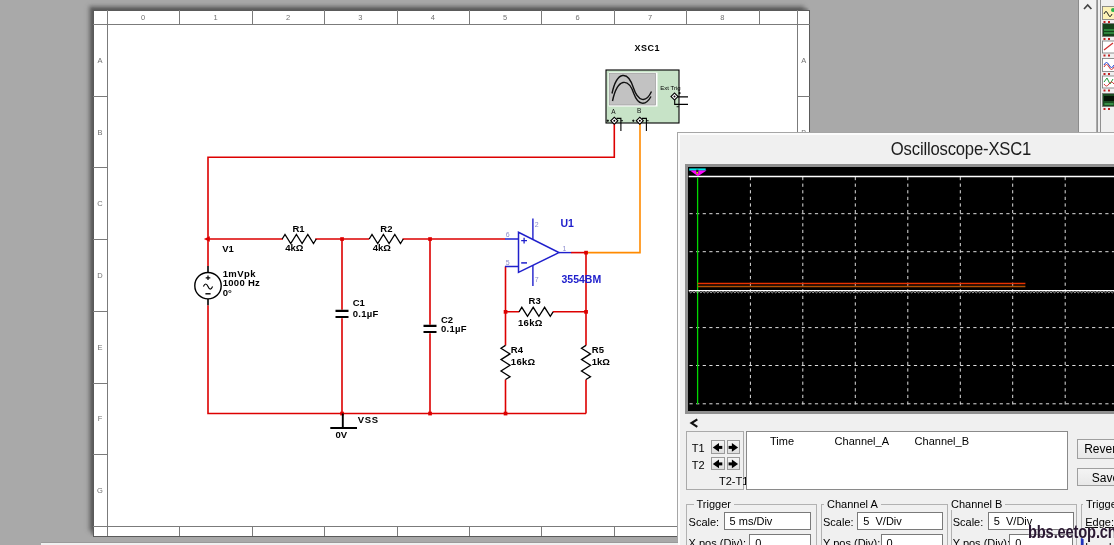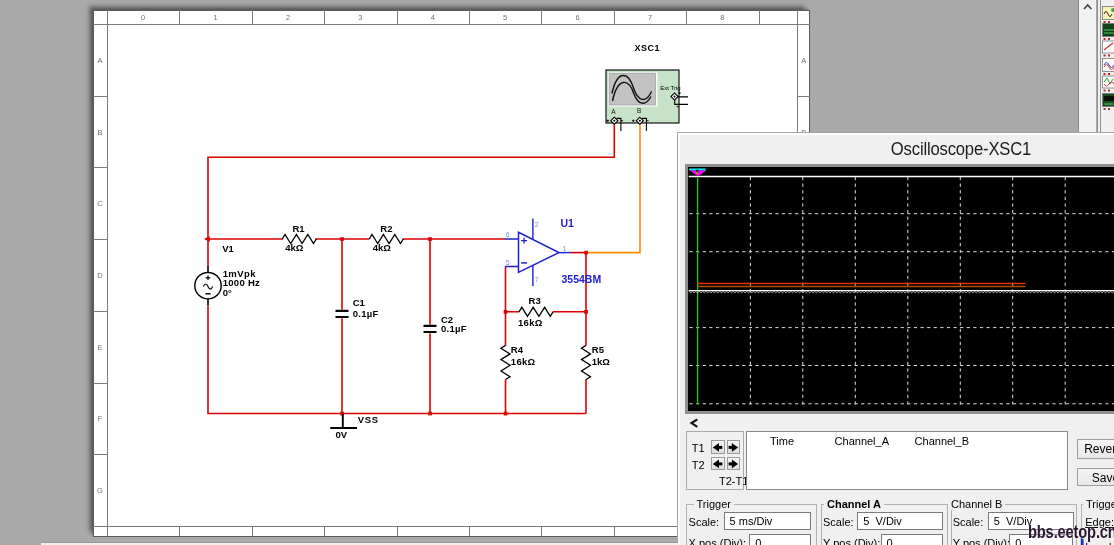--- a/index.html
+++ b/index.html
@@ -333,21 +333,21 @@
   <div class="lbl11" style="left:264.8px;top:303.3px;transform:translateX(-50%);">Channel_B</div>
 
   <div class="btn" style="left:399.5px;top:307.8px;width:60px;height:20px;line-height:19px;">Reverse</div>
   <div class="btn" style="left:399.5px;top:336px;width:58px;height:18.8px;line-height:18px;">Save</div>
 
   <div class="grp" style="left:8.8px;top:372.1px;width:131.2px;height:80px;"></div>
   <div class="grp" style="left:143.5px;top:372.1px;width:127px;height:80px;"></div>
   <div class="grp" style="left:273.5px;top:372.1px;width:126px;height:80px;"></div>
   <div class="grp" style="left:403.5px;top:372.1px;width:60px;height:80px;"></div>
   <div class="grplbl" style="left:16.5px;top:366px;">Trigger</div>
-  <div class="grplbl" style="left:147px;top:366px;font-weight:bold;">Channel A</div>
+  <div class="grplbl" style="left:147px;top:366px;">Channel A</div>
   <div class="grplbl" style="left:271px;top:366px;">Channel B</div>
   <div class="grplbl" style="left:406px;top:366px;">Trigger</div>
 
   <div class="lbl11" style="left:11.6px;top:384px;">Scale:</div>
   <div class="inp" style="left:46.6px;top:380.8px;width:87.7px;height:17.5px;">5 ms/Div</div>
   <div class="lbl11" style="left:11.6px;top:405.6px;">X pos (Div):</div>
   <div class="inp" style="left:72.3px;top:402.3px;width:62px;height:17px;">0</div>
   <div class="lbl11" style="left:146px;top:384px;">Scale:</div>
   <div class="inp" style="left:180.3px;top:380.8px;width:85.7px;height:17.5px;">5&nbsp; V/Div</div>
   <div class="lbl11" style="left:146px;top:405.6px;">Y pos (Div):</div>

